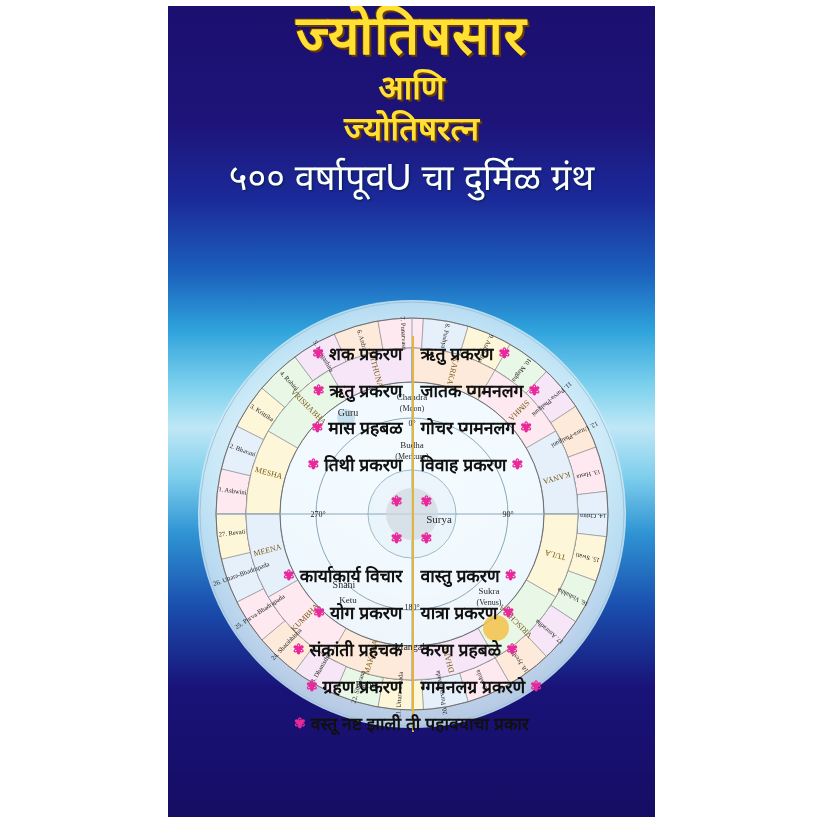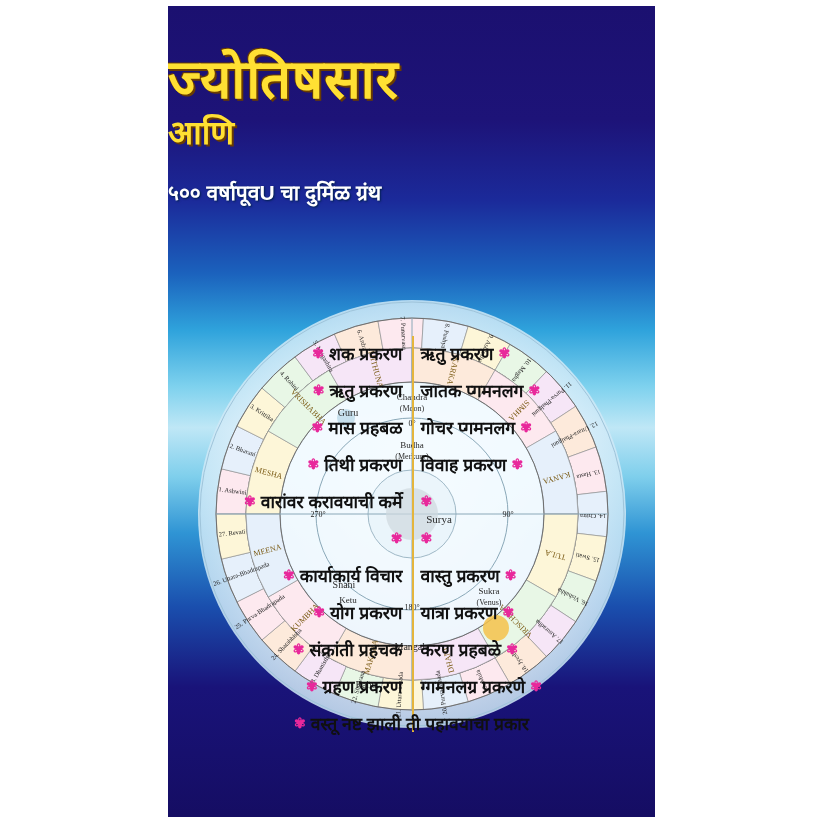--- a/index.html
+++ b/index.html
@@ -32,53 +32,54 @@
         #1a4fae 74%,
         #191379 84%,
         #150d63 100%);
     overflow: hidden;
   }
 
   
   .title-wrap {
     position: relative;
     z-index: 5;
-    padding-top: 44px;
+    text-align: center;
   }
   .main-title {
     font-family: "Liberation Sans", sans-serif;
     font-weight: bold;
     font-size: 54px;
     line-height: 1.08;
     color: #ffe033;
     letter-spacing: 1px;
     text-shadow: 2px 2px 0 #6a3c00, -1px -1px 0 #6a3c00;
   }
   .sub-and {
     font-weight: bold;
     font-size: 33px;
     line-height: 1.15;
     color: #ffe033;
     margin-top: 6px;
     text-shadow: 2px 2px 0 #6a3c00;
+    font-family: Liberation Serif, serif;
   }
   .sub-title {
     font-weight: bold;
     font-size: 33px;
     line-height: 1.15;
     color: #ffe033;
     margin-top: 2px;
     text-shadow: 2px 2px 0 #6a3c00;
   }
   .tagline {
-    font-weight: bold;
-    font-size: 21px;
+    font-weight: normal;
+    font-size: 36px;
     line-height: 1.2;
     color: #ffffff;
-    margin-top: 28px;
+    margin-top: 8px;
     text-shadow: 1px 1px 2px #00204a;
   }
 
   
   #wheel {
     position: absolute;
     left: 50%;
     top: 292px;
     transform: translateX(-50%);
     width: 432px;
@@ -284,20 +285,21 @@
           <text x="36.2238572487083" y="237.01281745666654" font-size="6.5" font-family="Liberation Serif, serif" fill="#1f1f1f" text-anchor="middle" transform="rotate(353.33333333333337 36.2238572487083 237.01281745666654)">27. Revati</text>
         </g>
     </svg>
   </div>
 
   <div class="divider"></div>
 
   <div class="title-wrap">
     <div class="main-title">ज्योतिषसार</div>
     <div class="sub-and">आणि</div>
+    <div class="sub-title">ज्योतिषरत्न</div>
     <div class="tagline">५०० वर्षापूवU चा दुर्मिळ ग्रंथ</div>
   </div>
 
   <div class="contents" id="contents">
       <div class="toc-row">
         <div class="toc-cell left">
           <span class="flower">✾</span>
           <span>शक प्रकरण</span>
         </div>
         <div class="toc-cell right">
@@ -331,21 +333,20 @@
           <span>तिथी प्रकरण</span>
         </div>
         <div class="toc-cell right">
           <span>विवाह प्रकरण</span>
           <span class="flower">✾</span>
         </div>
       </div>
       <div class="toc-row">
         <div class="toc-cell left">
           <span class="flower">✾</span>
-          <span>वारांवर करावयाची कर्मे</span>
         </div>
         <div class="toc-cell right">
           <span class="flower">✾</span>
         </div>
       </div>
       <div class="toc-row">
         <div class="toc-cell left">
           <span class="flower">✾</span>
         </div>
         <div class="toc-cell right">

